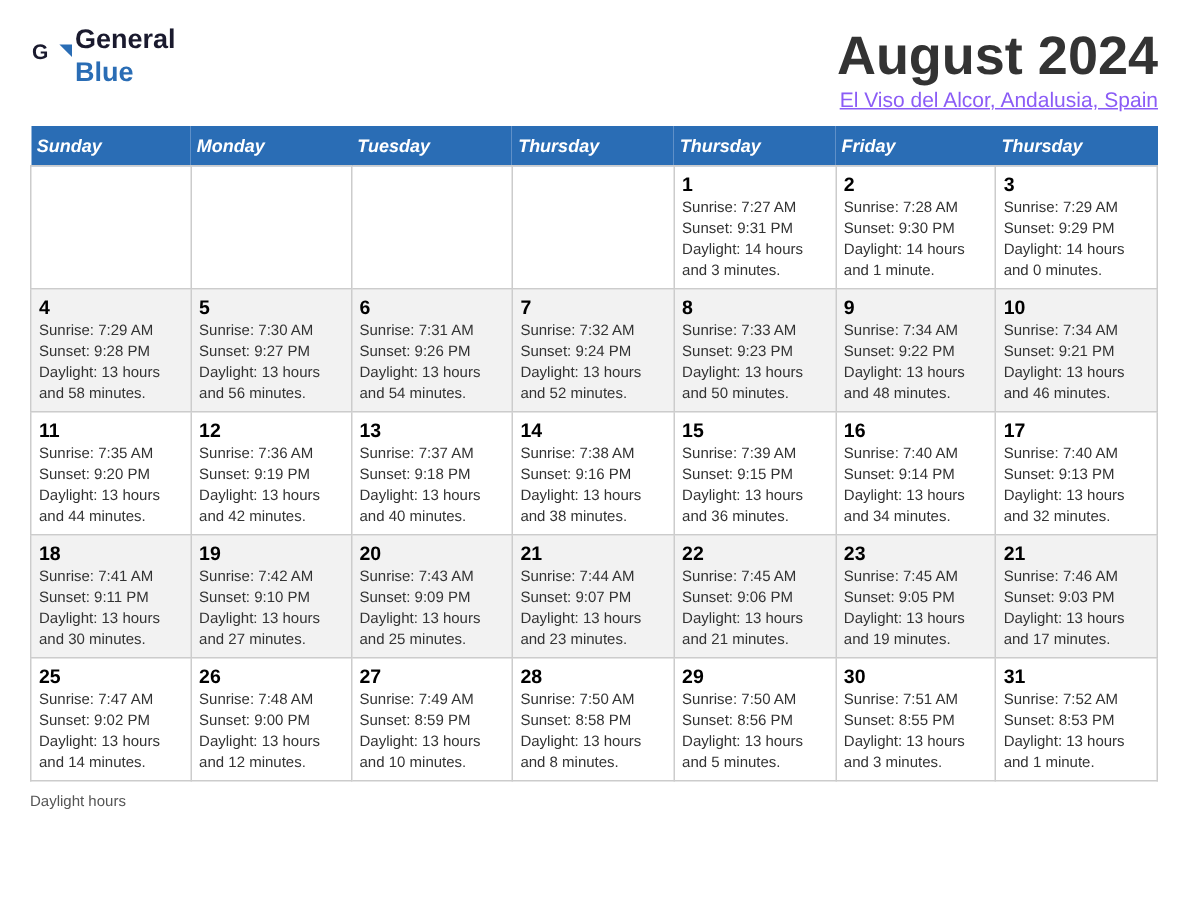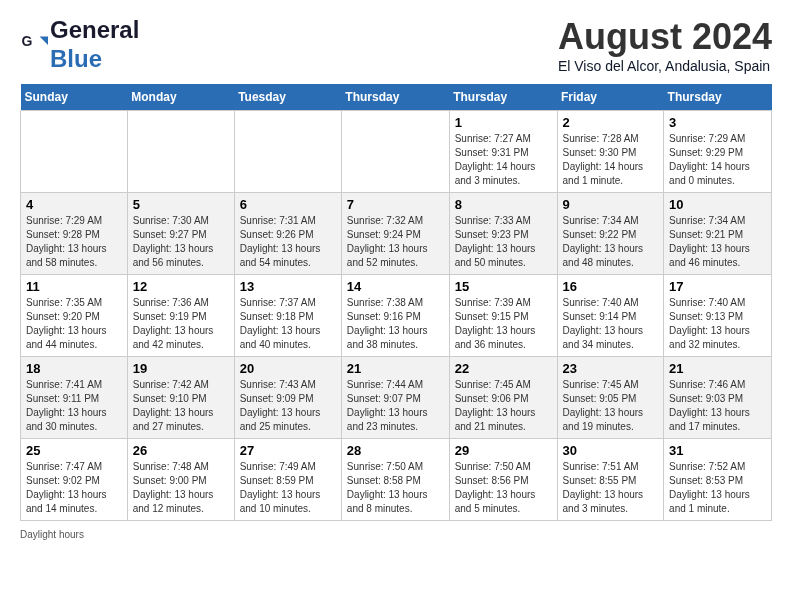--- a/index.html
+++ b/index.html
@@ -17,57 +17,59 @@
       display: flex;
       justify-content: space-between;
       align-items: flex-start;
       margin-bottom: 10px;
     }
     .logo {
       display: flex;
       align-items: center;
     }
     .logo-text {
-      font-size: 24px;
+      font-size: 18px;
       font-weight: bold;
       color: #1a1a2e;
       line-height: 1.2;
     }
     .logo-text span {
       color: #2a6db5;
     }
     .logo-icon {
       width: 28px;
       height: 28px;
       margin-right: 2px;
     }
     .title-block {
-      text-align: left;
+      text-align: right;
     }
     .month-title {
       font-size: 36px;
       font-weight: bold;
       color: #333;
     }
     .location {
       font-size: 14px;
-      color: #0f172a;
+      color: #8b5cf6;
+      text-decoration: underline;
     }
     .calendar-table {
       width: 100%;
       border-collapse: collapse;
       font-size: 11px;
     }
     .calendar-table th {
       background: #2a6db5;
       color: #fff;
       padding: 6px 4px;
       text-align: left;
       font-size: 12px;
       font-weight: bold;
+      font-style: italic;
     }
     .calendar-table td {
       border: 1px solid #ccc;
       padding: 4px 5px;
       vertical-align: top;
       width: 113px;
       min-height: 80px;
       background: #fff;
     }
     .calendar-table tr:nth-child(even) td {

